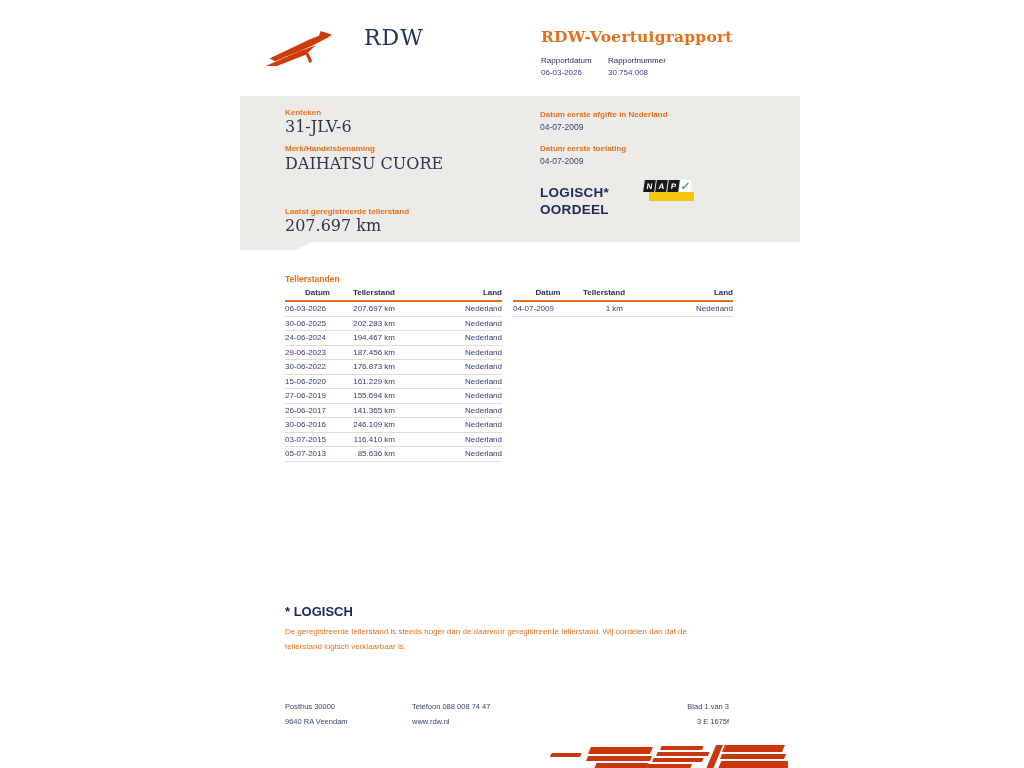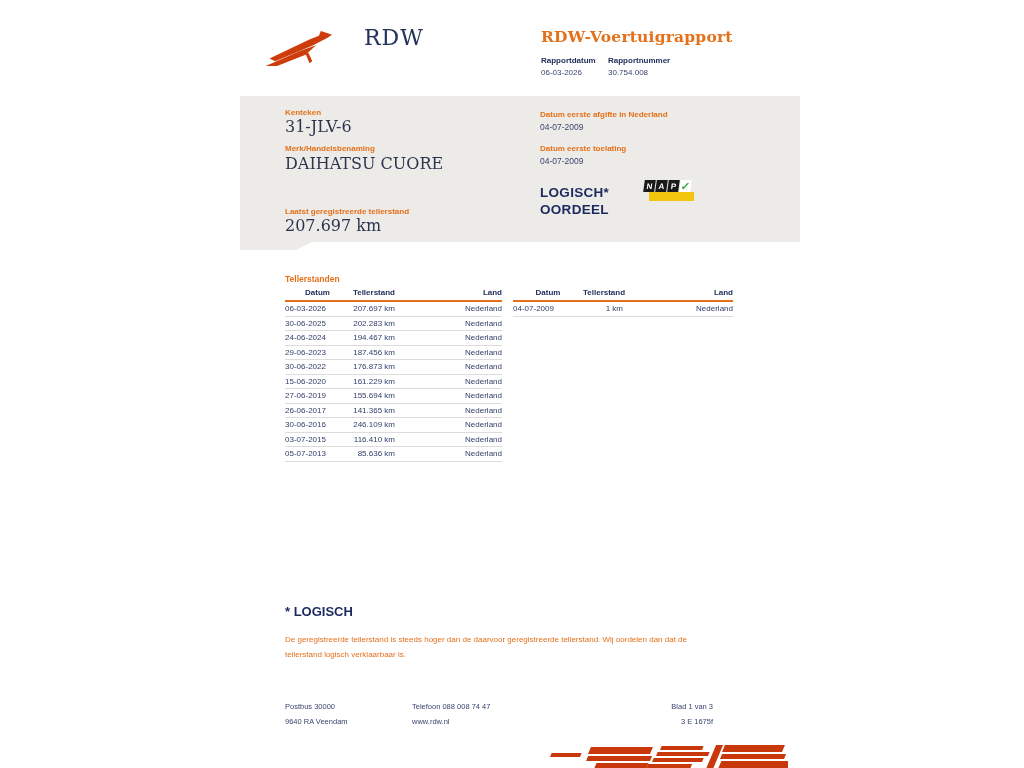--- a/index.html
+++ b/index.html
@@ -7,21 +7,21 @@
        font-family:"Liberation Sans",sans-serif;color:#25335e;}
   .abs{position:absolute;}
   .serif{font-family:"DejaVu Serif",serif;}
 
   
   #logo-bird{left:262px;top:30px;width:72px;height:38px;}
   #logo-word{left:350px;top:25px;font-size:22px;color:#24335c;letter-spacing:1px;margin-left:14px;}
   #doc-title{left:541px;top:27px;font-family:"DejaVu Serif",serif;font-weight:bold;
              font-size:15.5px;color:#e5701a;letter-spacing:.2px;}
   .meta-col{top:55px;font-size:8px;line-height:12px;}
-  .meta-col .lbl{font-weight:bold;color:#22305c;}
+  .meta-col .lbl{font-weight:normal;color:#22305c;}
   .meta-col .val{color:#3a4570;}
   #meta-date{left:541px;} #meta-num{left:608px;}
 
   
   #panel{left:240px;top:96px;width:560px;height:154px;background:#edebe8;
          clip-path:polygon(0 0,100% 0,100% 146px,72px 146px,56px 100%,0 100%);}
   .olbl{font-size:8px;font-weight:bold;color:#e5701a;}
   .bigval{font-size:16px;color:#2b3550;font-family:"DejaVu Serif",serif;}
   .smval{font-size:8.5px;color:#3a4570;}
   #oordeel{font-size:13.5px;font-weight:bold;color:#1b2a5e;line-height:17px;letter-spacing:.3px;}
@@ -45,26 +45,26 @@
                 padding:0 0 3px 0;border-bottom:2px solid #e5701a;}
   .odo-table th.c2,.odo-table th.c3,
   .odo-table td.c2,.odo-table td.c3{text-align:right;}
   .odo-table td{height:13.5px;border-bottom:1px solid #dcdcdc;padding:0;vertical-align:middle;}
   #table-left col.c1{width:65px;} #table-left col.c2{width:45px;}
   #table-right col.c1{width:70px;} #table-right col.c2{width:40px;}
 
   
   #note{left:285px;top:604px;width:424px;}
   #note-title{font-size:13px;font-weight:bold;color:#1b2a5e;}
-  #note-text{margin-top:14px;font-size:8px;line-height:14.5px;color:#e5701a;}
+  #note-text{margin-top:6px;font-size:8px;line-height:14.5px;color:#e5701a;}
 
   
   .foot{top:699px;font-size:7.5px;line-height:15px;color:#3a4570;}
   #foot-addr{left:285px;} #foot-contact{left:412px;}
-  #foot-page{left:613px;width:100px;text-align:right;}
+  #foot-page{left:629px;width:100px;text-align:right;}
 
   
   #flourish{left:548px;top:741px;width:240px;height:27px;}
 </style>
 </head>
 <body>
 
 <svg id="logo-bird" class="abs" viewBox="0 0 72 40" xmlns="http://www.w3.org/2000/svg">
   <g fill="#cd3d0c">
     <path d="M6 30 L48 10 L66 3 L69 7 L52 16 L12 33 Z"></path>

